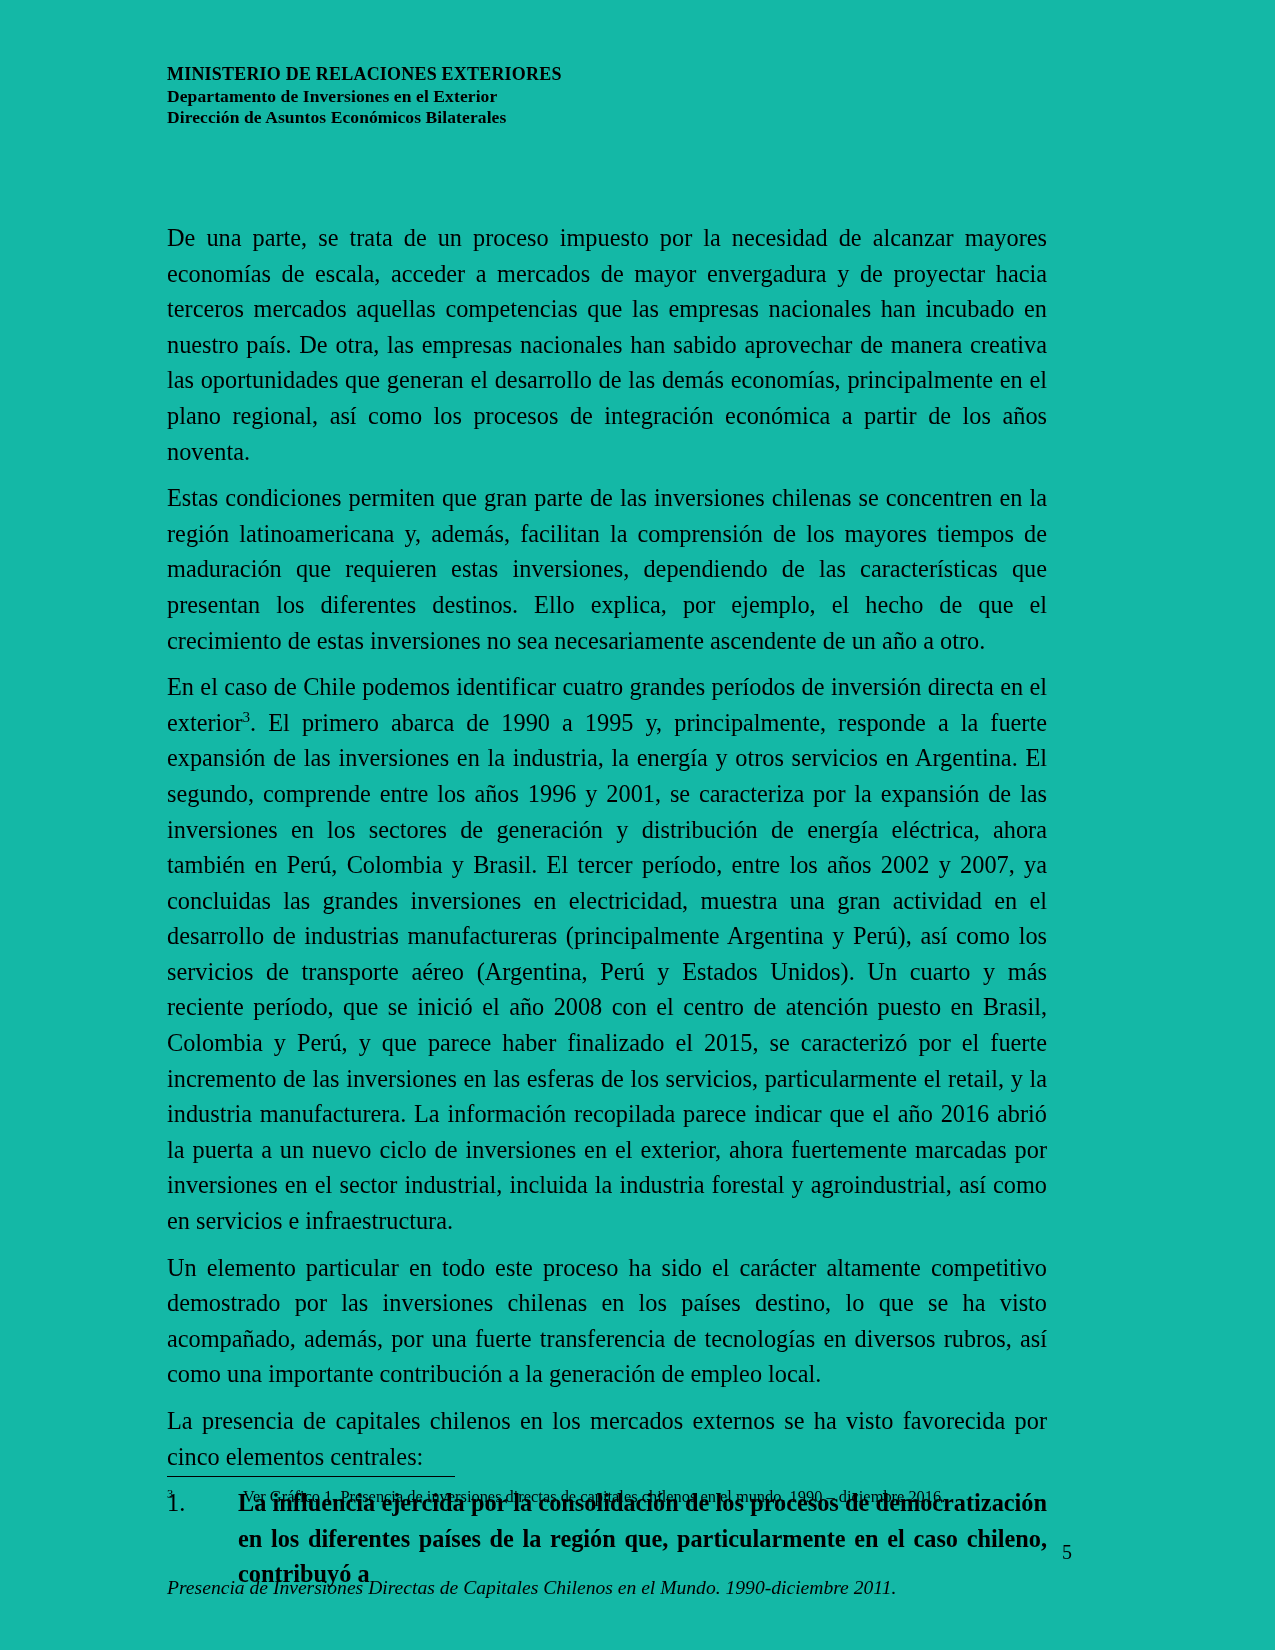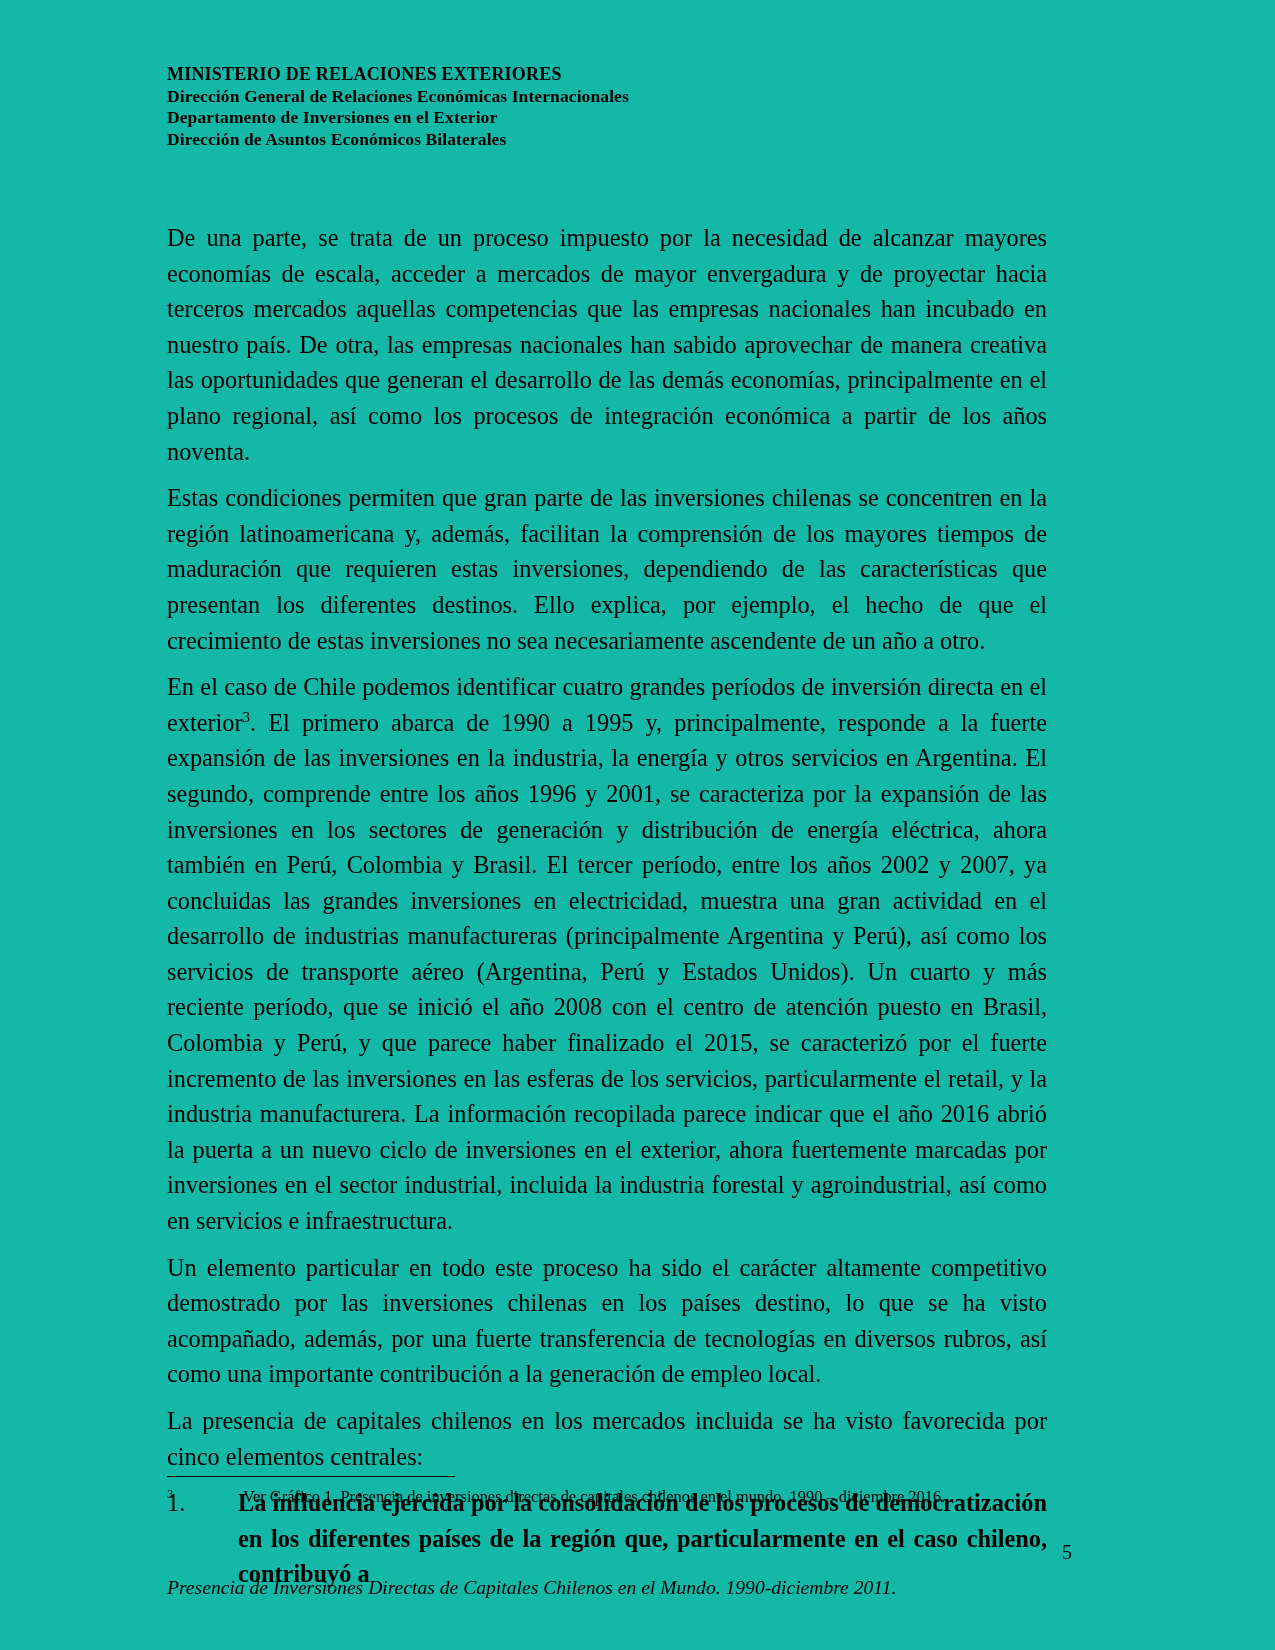--- a/index.html
+++ b/index.html
@@ -134,36 +134,35 @@
     line-height: 24px;
   }
 </style>
 </head>
 <body>
 
 <div class="page">
 
   <div class="doc-header">
     <div class="hl hl-1">MINISTERIO DE RELACIONES EXTERIORES</div>
-    <div class="hl">Dirección General de Relaciones Económicas Internacionales</div>
     <div class="hl">Departamento de Inversiones en el Exterior</div>
     <div class="hl">Dirección de Asuntos Económicos Bilaterales</div>
   </div>
 
   <div class="body-col">
 
     <p class="para">De una parte, se trata de un proceso impuesto por la necesidad de alcanzar mayores economías de escala, acceder a mercados de mayor envergadura y de proyectar hacia terceros mercados aquellas competencias que las empresas nacionales han incubado en nuestro país. De otra, las empresas nacionales han sabido aprovechar de manera creativa las oportunidades que generan el desarrollo de las demás economías, principalmente en el plano regional, así como los procesos de integración económica a partir de los años noventa.</p>
 
     <p class="para">Estas condiciones permiten que gran parte de las inversiones chilenas se concentren en la región latinoamericana y, además, facilitan la comprensión de los mayores tiempos de maduración que requieren estas inversiones, dependiendo de las características que presentan los diferentes destinos. Ello explica, por ejemplo, el hecho de que el crecimiento de estas inversiones no sea necesariamente ascendente de un año a otro.</p>
 
     <p class="para"><span>En el caso de Chile podemos identificar cuatro grandes períodos de inversión directa en el exterior</span><sup class="fn-ref">3</sup><span>. El primero abarca de 1990 a 1995 y, principalmente, responde a la fuerte expansión de las inversiones en la industria, la energía y otros servicios en Argentina. El segundo, comprende entre los años 1996 y 2001, se caracteriza por la expansión de las inversiones en los sectores de generación y distribución de energía eléctrica, ahora también en Perú, Colombia y Brasil. El tercer período, entre los años 2002 y 2007, ya concluidas las grandes inversiones en electricidad, muestra una gran actividad en el desarrollo de industrias manufactureras (principalmente Argentina y Perú), así como los servicios de transporte aéreo (Argentina, Perú y Estados Unidos). Un cuarto y más reciente período, que se inició el año 2008 con el centro de atención puesto en Brasil, Colombia y Perú, y que parece haber finalizado el 2015, se caracterizó por el fuerte incremento de las inversiones en las esferas de los servicios, particularmente el retail, y la industria manufacturera. La información recopilada parece indicar que el año 2016 abrió la puerta a un nuevo ciclo de inversiones en el exterior, ahora fuertemente marcadas por inversiones en el sector industrial, incluida la industria forestal y agroindustrial, así como en servicios e infraestructura.</span></p>
 
     <p class="para">Un elemento particular en todo este proceso ha sido el carácter altamente competitivo demostrado por las inversiones chilenas en los países destino, lo que se ha visto acompañado, además, por una fuerte transferencia de tecnologías en diversos rubros, así como una importante contribución a la generación de empleo local.</p>
 
-    <p class="para">La presencia de capitales chilenos en los mercados incluida se ha visto favorecida por cinco elementos centrales:</p>
+    <p class="para">La presencia de capitales chilenos en los mercados externos se ha visto favorecida por cinco elementos centrales:</p>
 
     <ol class="num-list">
       <li class="num-item">
         <span class="num">1.</span>
         <span class="num-body">La influencia ejercida por la consolidación de los procesos de democratización en los diferentes países de la región que, particularmente en el caso chileno, contribuyó a</span>
       </li>
     </ol>
 
   </div>
 

